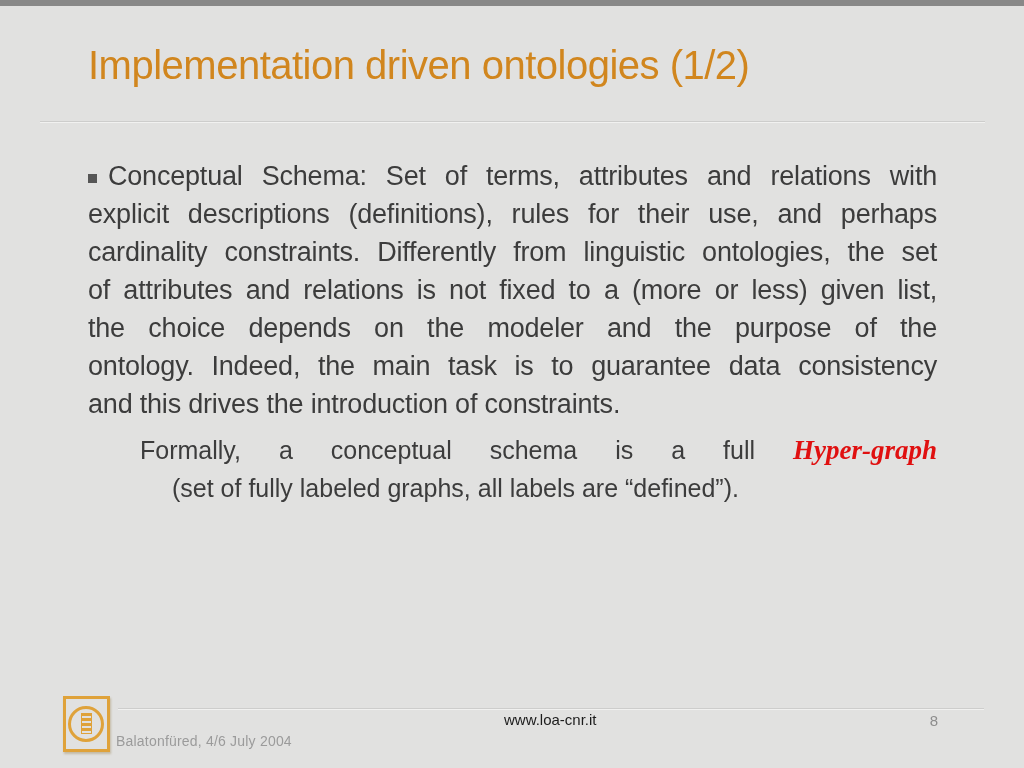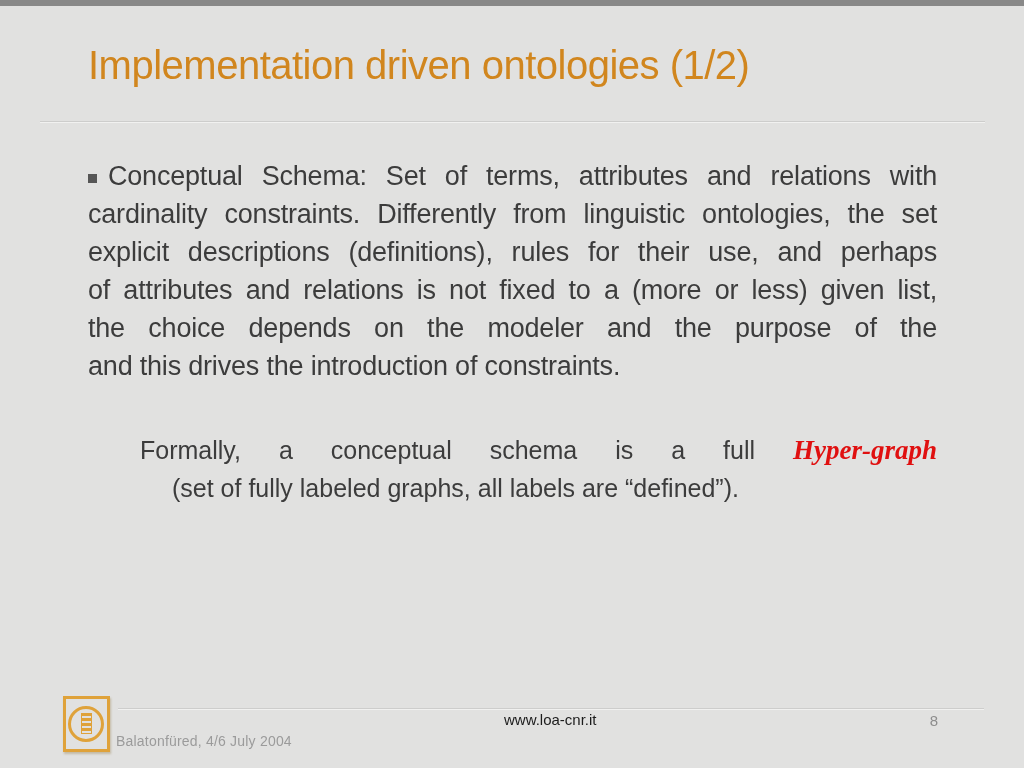--- a/index.html
+++ b/index.html
@@ -61,24 +61,25 @@
 <body>
 
 <div class="slide">
 
   <div class="title">Implementation driven ontologies (1/2)</div>
 
   <div class="rule rule-top"></div>
 
   <div class="body-block">
     <div class="jline"><span class="bullet-sq"></span><span class="b">Conceptual Schema</span><span>: Set of terms, attributes and relations with</span></div>
+    <div class="jline">explicit descriptions (definitions), rules for their use, and perhaps</div>
     <div class="jline">cardinality constraints. Differently from linguistic ontologies, the set</div>
-    <div class="jline">explicit descriptions (definitions), rules for their use, and perhaps</div>
     <div class="jline">of attributes and relations is not fixed to a (more or less) given list,</div>
     <div class="jline">the choice depends on the modeler and the purpose of the</div>
+    <div class="jline">ontology. Indeed, the main task is to guarantee data consistency</div>
     <div class="lline">and this drives the introduction of constraints.</div>
   </div>
 
   <div class="note-block">
     <div class="jline"><span>Formally, a conceptual schema is a full</span> <span class="hyper">Hyper-graph</span></div>
     <div class="lline note-l2">(set of fully labeled graphs, all labels are “defined”).</div>
   </div>
 
   <div class="rule rule-bottom"></div>
 

